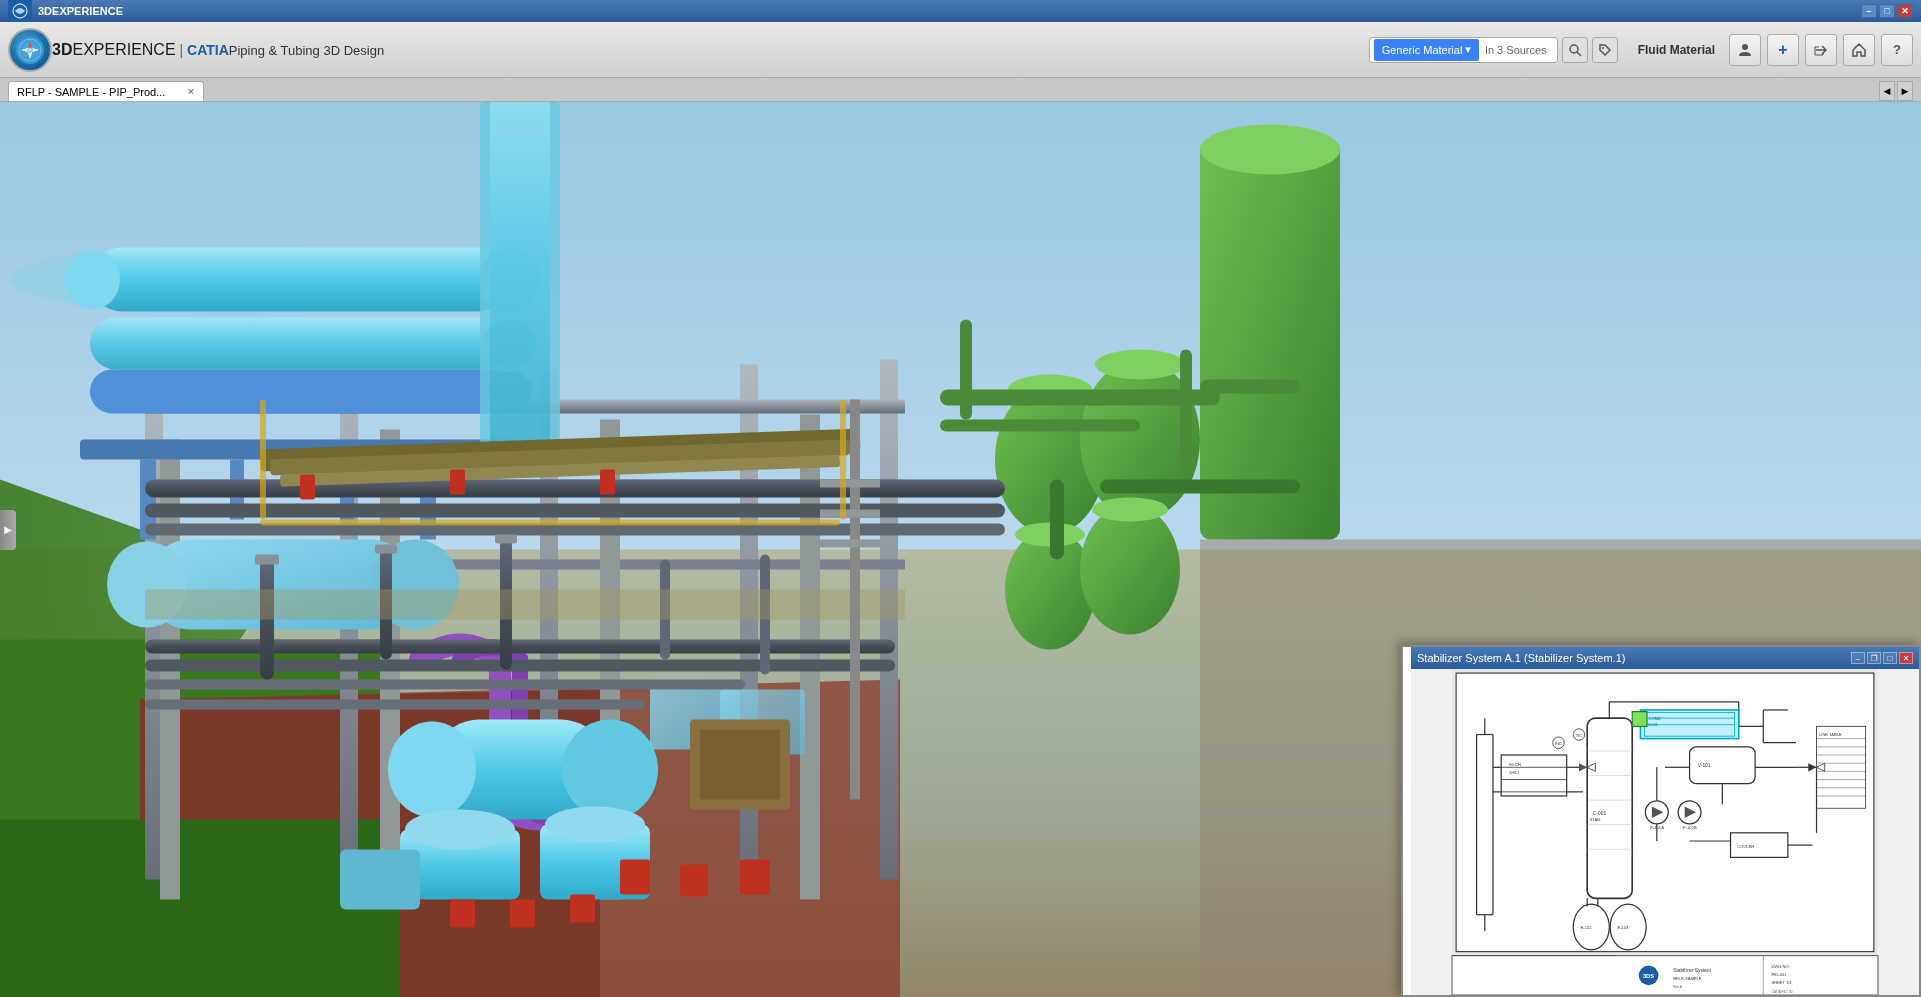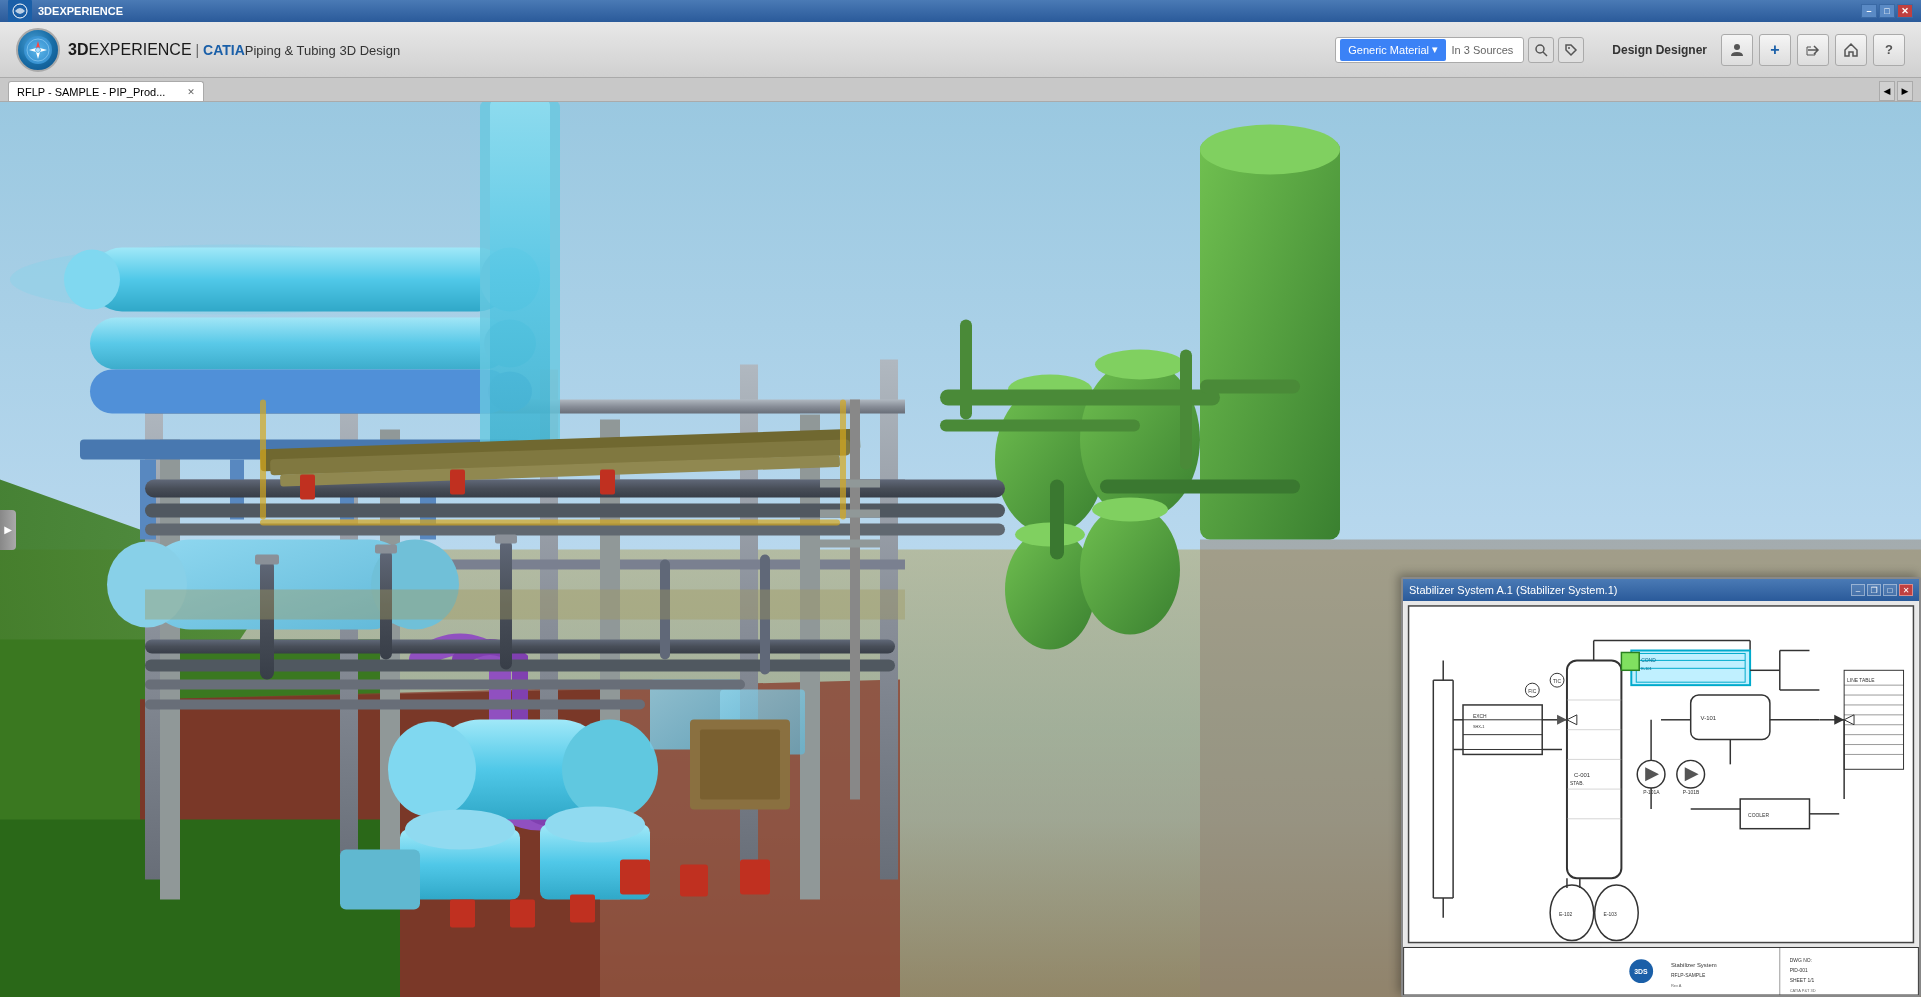--- a/index.html
+++ b/index.html
@@ -30,23 +30,23 @@
     }
     .win-btn.close { background: #c04040; }
     .win-btn.maximize { background: #5a8ac5; }
 
     
     #main-toolbar {
       height: 56px;
       background: linear-gradient(to bottom, #e8e8e8, #d0d0d0);
       display: flex;
       align-items: center;
-      padding: 0 16px;
+      padding: 0 8px;
       border-bottom: 1px solid #aaa;
-      gap: 8px;
+      gap: 0;
     }
     #logo-area {
       display: flex; align-items: center; gap: 8px;
     }
     #ds-logo {
       width: 24px; height: 24px;
       background: #1a5fa8;
       border-radius: 3px;
       display: flex; align-items: center; justify-content: center;
       color: white; font-size: 10px; font-weight: bold;
@@ -191,26 +191,27 @@
       z-index: 100;
       color: white; font-size: 10px;
     }
 
     
     #pid-panel {
       position: absolute;
       right: 0;
       bottom: 0;
       width: 520px;
-      height: 420px;
+      height: 352px;
       background: white;
       border: 2px solid #888;
       border-radius: 2px;
       overflow: hidden;
       box-shadow: -3px -3px 10px rgba(0,0,0,0.3);
+      padding-left: 8px;
     }
     #pid-title-bar {
       height: 22px;
       background: linear-gradient(to bottom, #4a7ab5, #2a5a9a);
       display: flex;
       align-items: center;
       justify-content: space-between;
       padding: 0 6px;
       color: white;
       font-size: 11px;
@@ -316,21 +317,21 @@
       </div>
       <div id="tag-btn">
         <svg width="14" height="14" viewBox="0 0 14 14">
           <path d="M2 2 L7 2 L12 7 L7 12 L2 7 Z" fill="none" stroke="#555" stroke-width="1.5"></path>
           <circle cx="5" cy="5" r="1" fill="#555"></circle>
         </svg>
       </div>
     </div>
 
     <div id="right-toolbar" style="margin-left: 20px;">
-      <span id="fluid-designer-label">Design Designer</span>
+      <span id="fluid-designer-label">Fluid Material</span>
       <div class="toolbar-icon-btn">
         <svg width="16" height="16" viewBox="0 0 16 16">
           <circle cx="8" cy="5" r="3" fill="#555"></circle>
           <path d="M2 14 Q2 10 8 10 Q14 10 14 14" fill="#555"></path>
         </svg>
       </div>
       <div class="toolbar-icon-btn">
         <span style="font-size:16px;font-weight:bold;color:#1a5fa8;">+</span>
       </div>
       <div class="toolbar-icon-btn">

